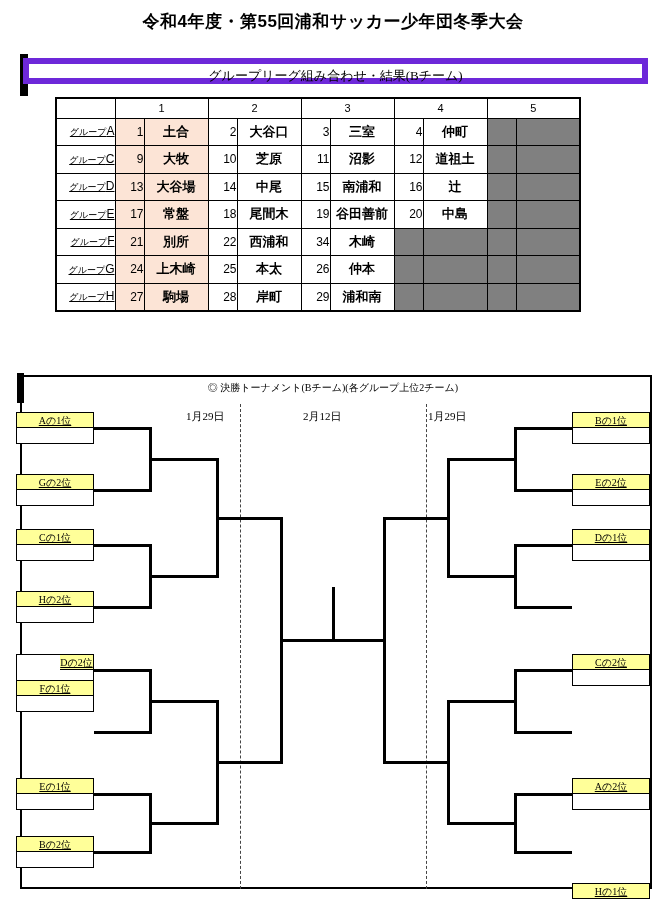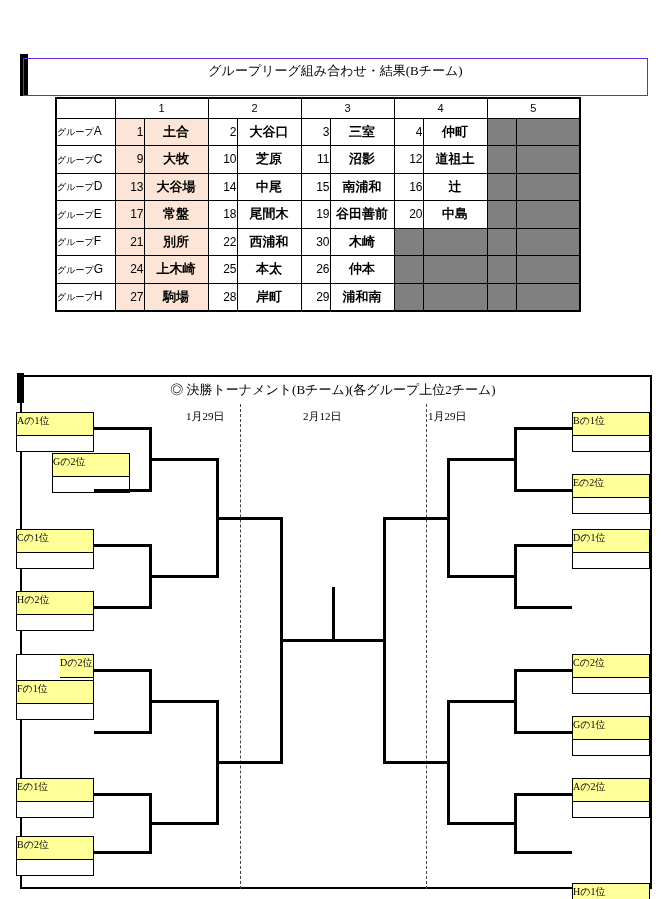--- a/index.html
+++ b/index.html
@@ -4,55 +4,56 @@
 <style>
   * { margin:0; padding:0; box-sizing:border-box; }
   html,body { background:#fff; }
   body { font-family:"Liberation Serif", serif; color:#000; }
   #page { position:relative; width:666px; height:899px; background:#fff; overflow:hidden; }
 
   .title { position:absolute; top:10px; left:0; width:100%; text-align:center;
            font-family:"Liberation Sans", sans-serif; font-weight:bold; font-size:17px; letter-spacing:.5px; }
 
   .sub-bar { position:absolute; left:20px; top:54px; width:8px; height:42px; background:#000; }
-  .sub-box { position:absolute; left:23px; top:58px; width:625px; height:38px; border:1px solid #6d28d9;
+  .sub-box { position:absolute; left:23px; top:58px; width:625px; height:26px; border:6px solid #6d28d9;
              text-align:center; line-height:24px; font-size:13px; }
 
   #group-table { position:absolute; left:55px; top:97px; border-collapse:collapse; border:2px solid #000;
                  table-layout:fixed; font-family:"Liberation Sans", sans-serif; }
   #group-table th, #group-table td { border:1px solid #000; padding:0; overflow:hidden; white-space:nowrap; }
   #group-table thead tr { height:20px; }
   #group-table tbody tr { height:27.5px; }
   #group-table th { font-weight:normal; font-size:11px; text-align:center; background:#fff; }
-  td.gp { text-align:left; font-size:9px; }
+  td.gp { text-align:right; font-size:9px;text-decoration:underline; }
   td.gp .ltr { font-size:12px; }
   td.num { text-align:right; font-size:12px; padding-right:3px; border-right-style:dashed; }
   td.nm  { text-align:center; font-size:13px; font-weight:bold; border-left-style:dashed; }
   td.c1  { background:var(--c1, #fce4d6); }
   td.gray{ background:var(--gray, #808080); }
 
   .bracket-box { position:absolute; left:20px; top:375px; width:632px; height:514px; border:2px solid #000; }
   .bracket-bar { position:absolute; left:17px; top:373px; width:7px; height:30px; background:#000; }
-  .bracket-title { position:absolute; top:381px; left:0; width:100%; text-align:center; font-size:13px; }
+  .bracket-title { position:absolute; top:381px; left:0; width:100%; text-align:center; font-size:10px; }
 
   .dash { position:absolute; top:404px; height:485px; width:0; border-left:1px dashed #444; }
   .date { position:absolute; top:409px; font-size:11px; }
   .d1 { left:186px; } .d2 { left:303px; } .d3 { left:428px; }
 
   .slot { position:absolute; width:78px; border:1px solid #000; background:#fff; }
-  .slot .lab { height:23px; line-height:15px; font-size:10px;
-               background:var(--slot, #ffff99); border-bottom:1px solid #000; }
+  .slot .lab { height:15px; line-height:15px; text-align:center; font-size:10px;
+               background:var(--slot, #ffff99); border-bottom:1px solid #000;text-decoration:underline; }
   .slot .sc { height:15px; background:#fff; }
 
   .bl { position:absolute; background:#000; }
 </style>
 </head>
 <body>
 
 <div id="page">
+  <div class="title">令和4年度・第55回浦和サッカー少年団冬季大会</div>
 
   <div class="sub-bar"></div>
   <div class="sub-box">グループリーグ組み合わせ・結果(Bチーム)</div>
 
   <table id="group-table">
       <colgroup>
         <col style="width: 59px;">
         <col style="width: 29px;">
         <col style="width: 64px;">
         <col style="width: 29px;">
@@ -126,21 +127,21 @@
           <td class="nm">中島</td>
           <td class="num gray"></td>
           <td class="nm gray"></td>
         </tr>
         <tr>
           <td class="gp"><span>グループ</span><span class="ltr">F</span></td>
           <td class="num c1">21</td>
           <td class="nm c1">別所</td>
           <td class="num">22</td>
           <td class="nm">西浦和</td>
-          <td class="num">30</td>
+          <td class="num">34</td>
           <td class="nm">木崎</td>
           <td class="num gray"></td>
           <td class="nm gray"></td>
           <td class="num gray"></td>
           <td class="nm gray"></td>
         </tr>
         <tr>
           <td class="gp"><span>グループ</span><span class="ltr">G</span></td>
           <td class="num c1">24</td>
           <td class="nm c1">上木崎</td>
@@ -176,21 +177,21 @@
   <div class="dash" style="left:240px"></div>
   <div class="dash" style="left:426px"></div>
 
   <div class="date d1">1月29日</div>
   <div class="date d2">2月12日</div>
   <div class="date d3">1月29日</div>
 <div class="slot" style="left: 16px; top: 412px;">
       <div class="lab">Aの1位</div>
       <div class="sc"></div>
     </div>
-    <div class="slot" style="left: 16px; top: 453px; margin-left: 36px;">
+    <div class="slot" style="left: 16px; top: 474px;">
       <div class="lab">Gの2位</div>
       <div class="sc"></div>
     </div>
     <div class="slot" style="left: 16px; top: 529px;">
       <div class="lab">Cの1位</div>
       <div class="sc"></div>
     </div>
     <div class="slot" style="left: 16px; top: 591px;">
       <div class="lab">Hの2位</div>
       <div class="sc"></div>
@@ -218,24 +219,20 @@
     <div class="slot" style="left: 572px; top: 474px;">
       <div class="lab">Eの2位</div>
       <div class="sc"></div>
     </div>
     <div class="slot" style="left: 572px; top: 529px;">
       <div class="lab">Dの1位</div>
       <div class="sc"></div>
     </div>
     <div class="slot" style="left: 572px; top: 654px;">
       <div class="lab">Cの2位</div>
-      <div class="sc"></div>
-    </div>
-    <div class="slot" style="left: 572px; top: 716px;">
-      <div class="lab">Gの1位</div>
       <div class="sc"></div>
     </div>
     <div class="slot" style="left: 572px; top: 778px;">
       <div class="lab">Aの2位</div>
       <div class="sc"></div>
     </div>
     <div class="slot" style="left: 572px; top: 836px; margin-top: 47px;">
       <div class="lab">Hの1位</div>
       <div class="sc"></div>
     </div>

